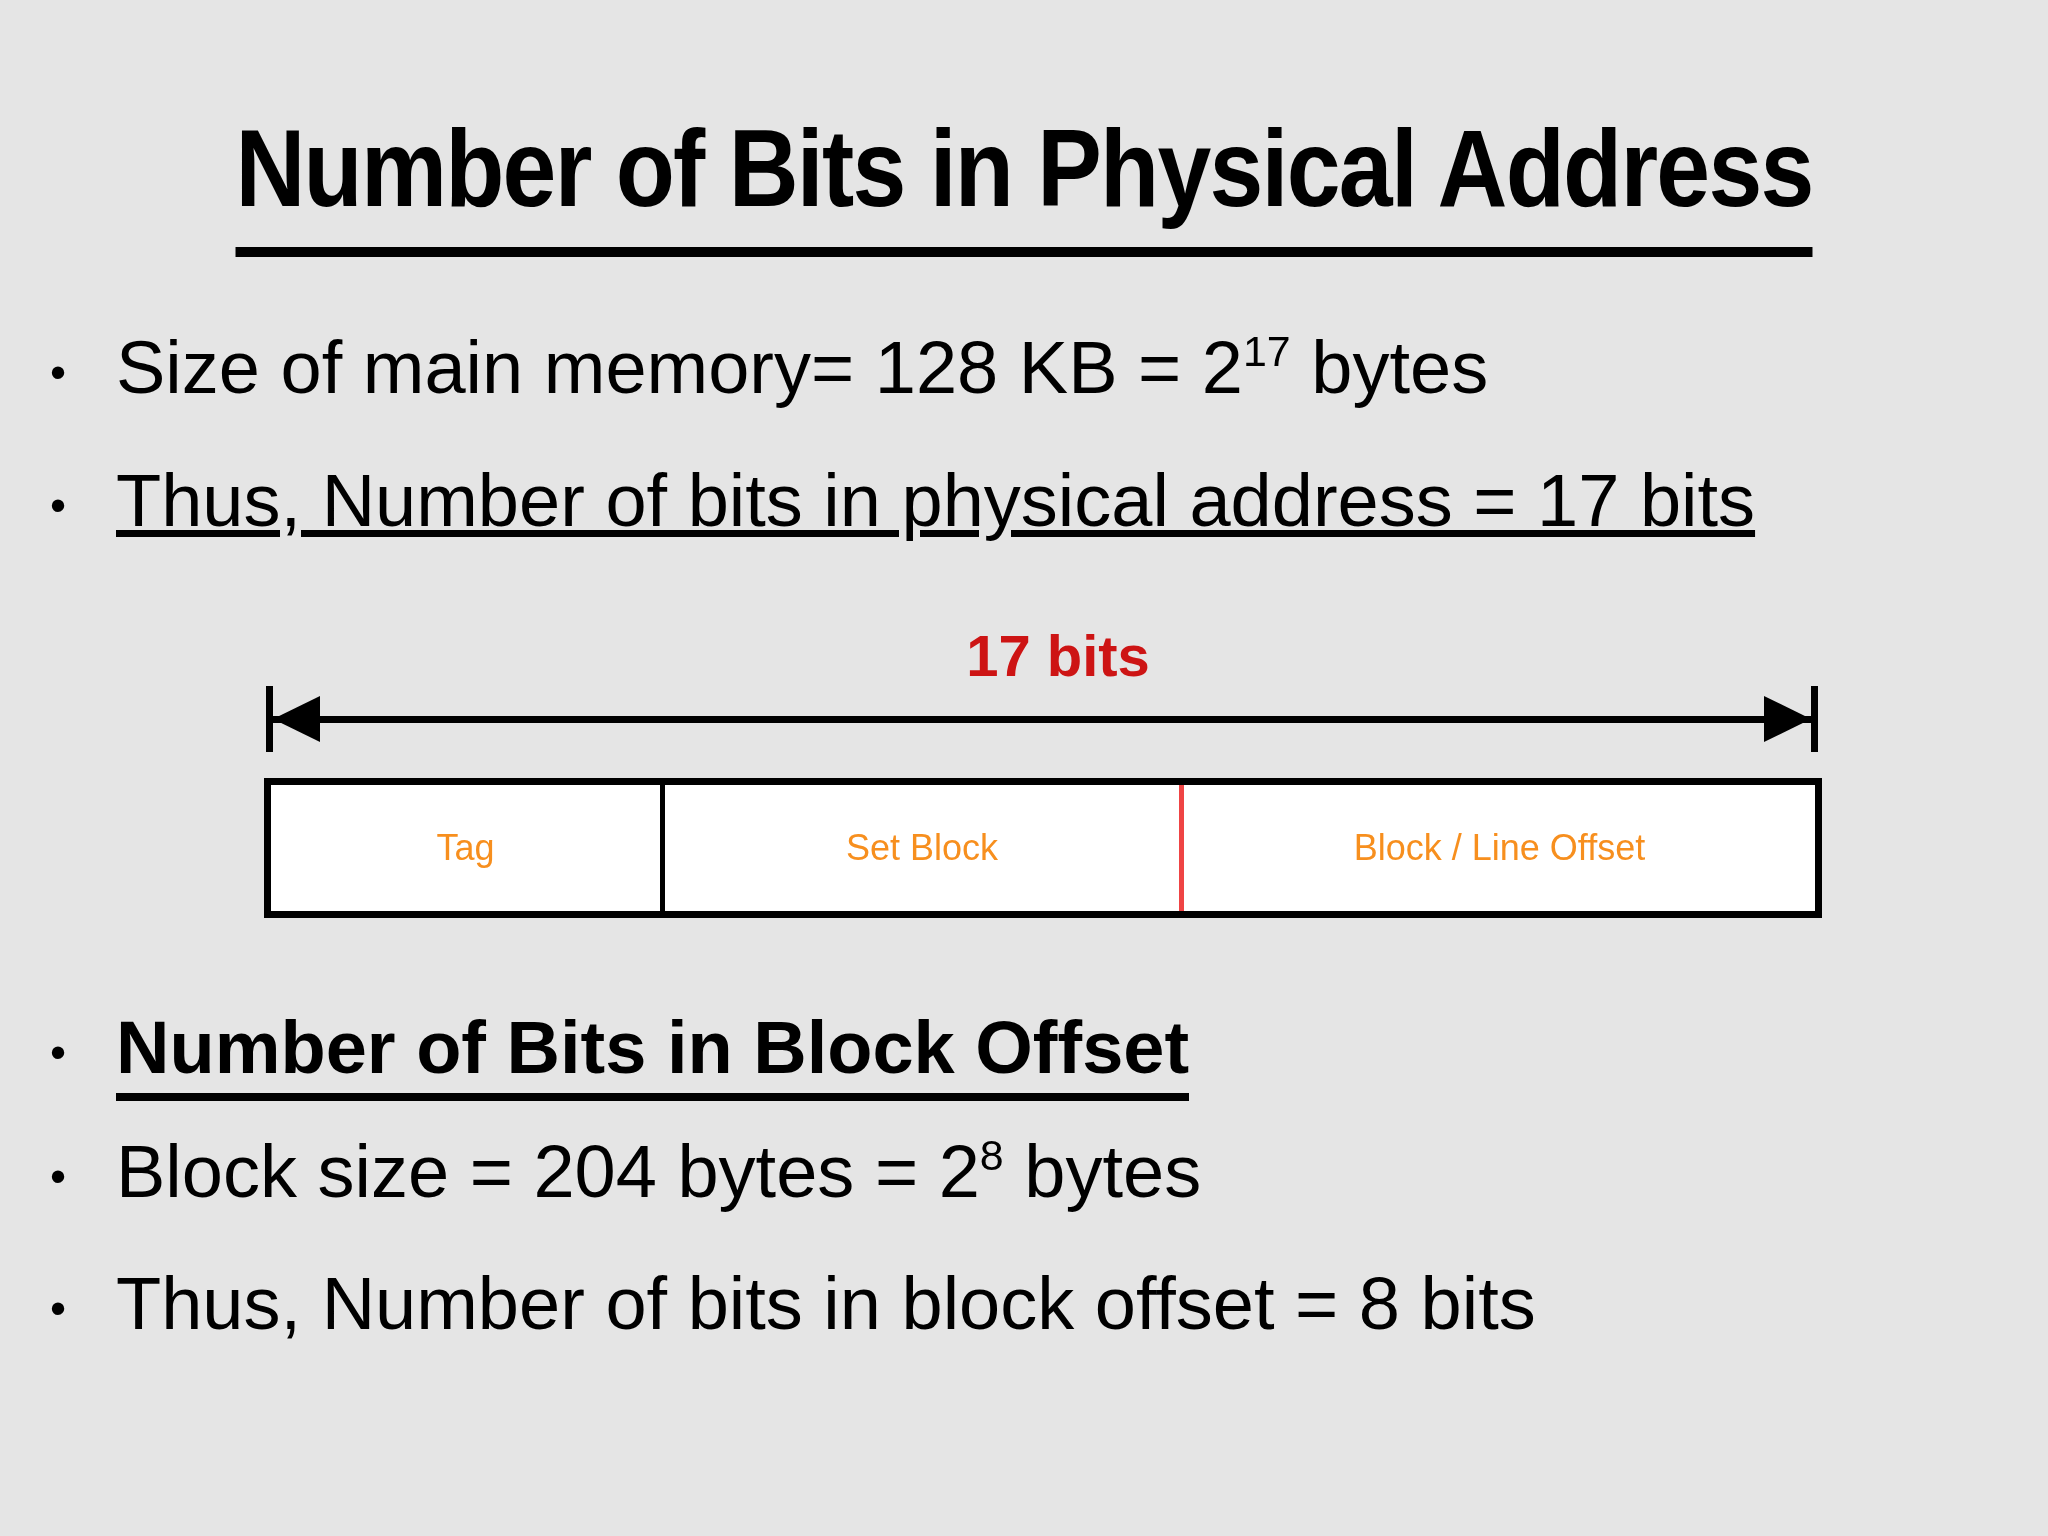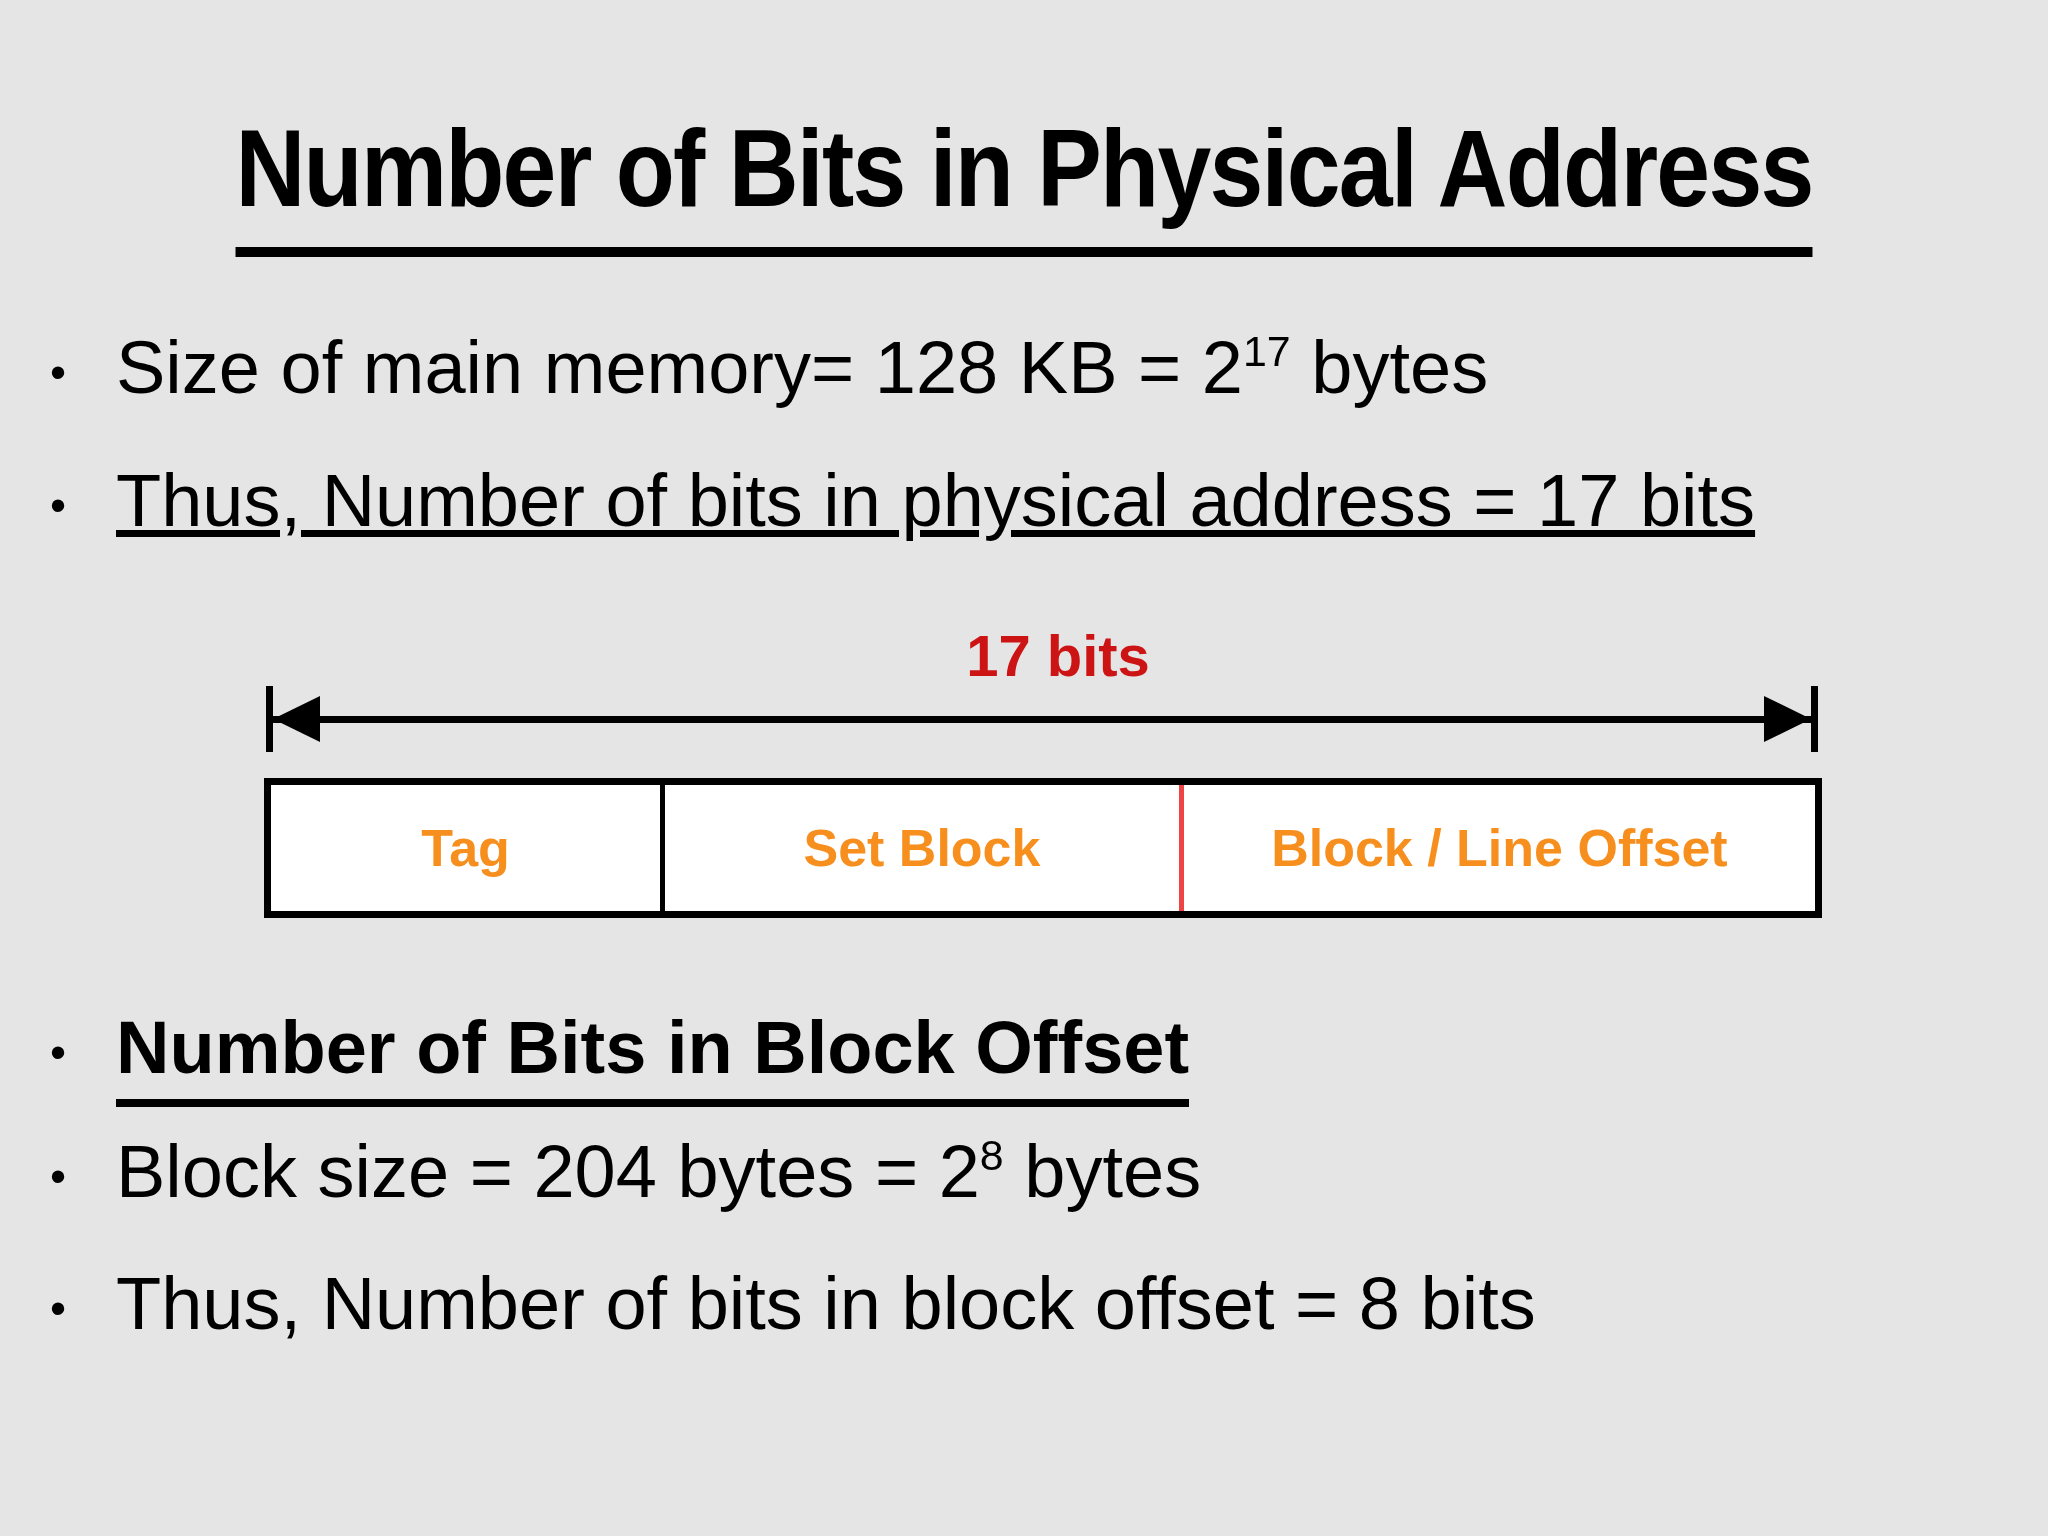--- a/index.html
+++ b/index.html
@@ -54,21 +54,21 @@
   }
   .bullet sup {
     font-size: 58%;
     vertical-align: baseline;
     position: relative;
     top: -0.62em;
   }
   .bullet.emph .bullet-text {
     font-weight: bold;
     border-bottom: 8px solid #000;
-    padding-bottom: 10px;
+    padding-bottom: 4px;
   }
   .b1 { top: 322px; }
   .b2 { top: 455px; text-decoration: underline; }
   .b3 { top: 1002px; }
   .b4 { top: 1126px; }
   .b5 { top: 1258px; }
 
   
   .bits-label {
     position: absolute;
@@ -122,22 +122,22 @@
     width: 1558px;
     height: 140px;
     border: 7px solid #000;
     display: flex;
     background: #ffffff;
   }
   .field {
     display: flex;
     align-items: center;
     justify-content: center;
-    font-size: 52px;
-    font-weight: bold;
+    font-size: 36px;
+    font-weight: normal;
     white-space: nowrap;
   }
   .field.f1 { width: 25.2%; }
   .field.f2 { width: 33.6%; border-left: 5px solid #000; }
   .field.f3 { width: 41.2%; border-left: 5px solid #ef4444; }
 </style>
 </head>
 <body>
 
 <div class="slide">

